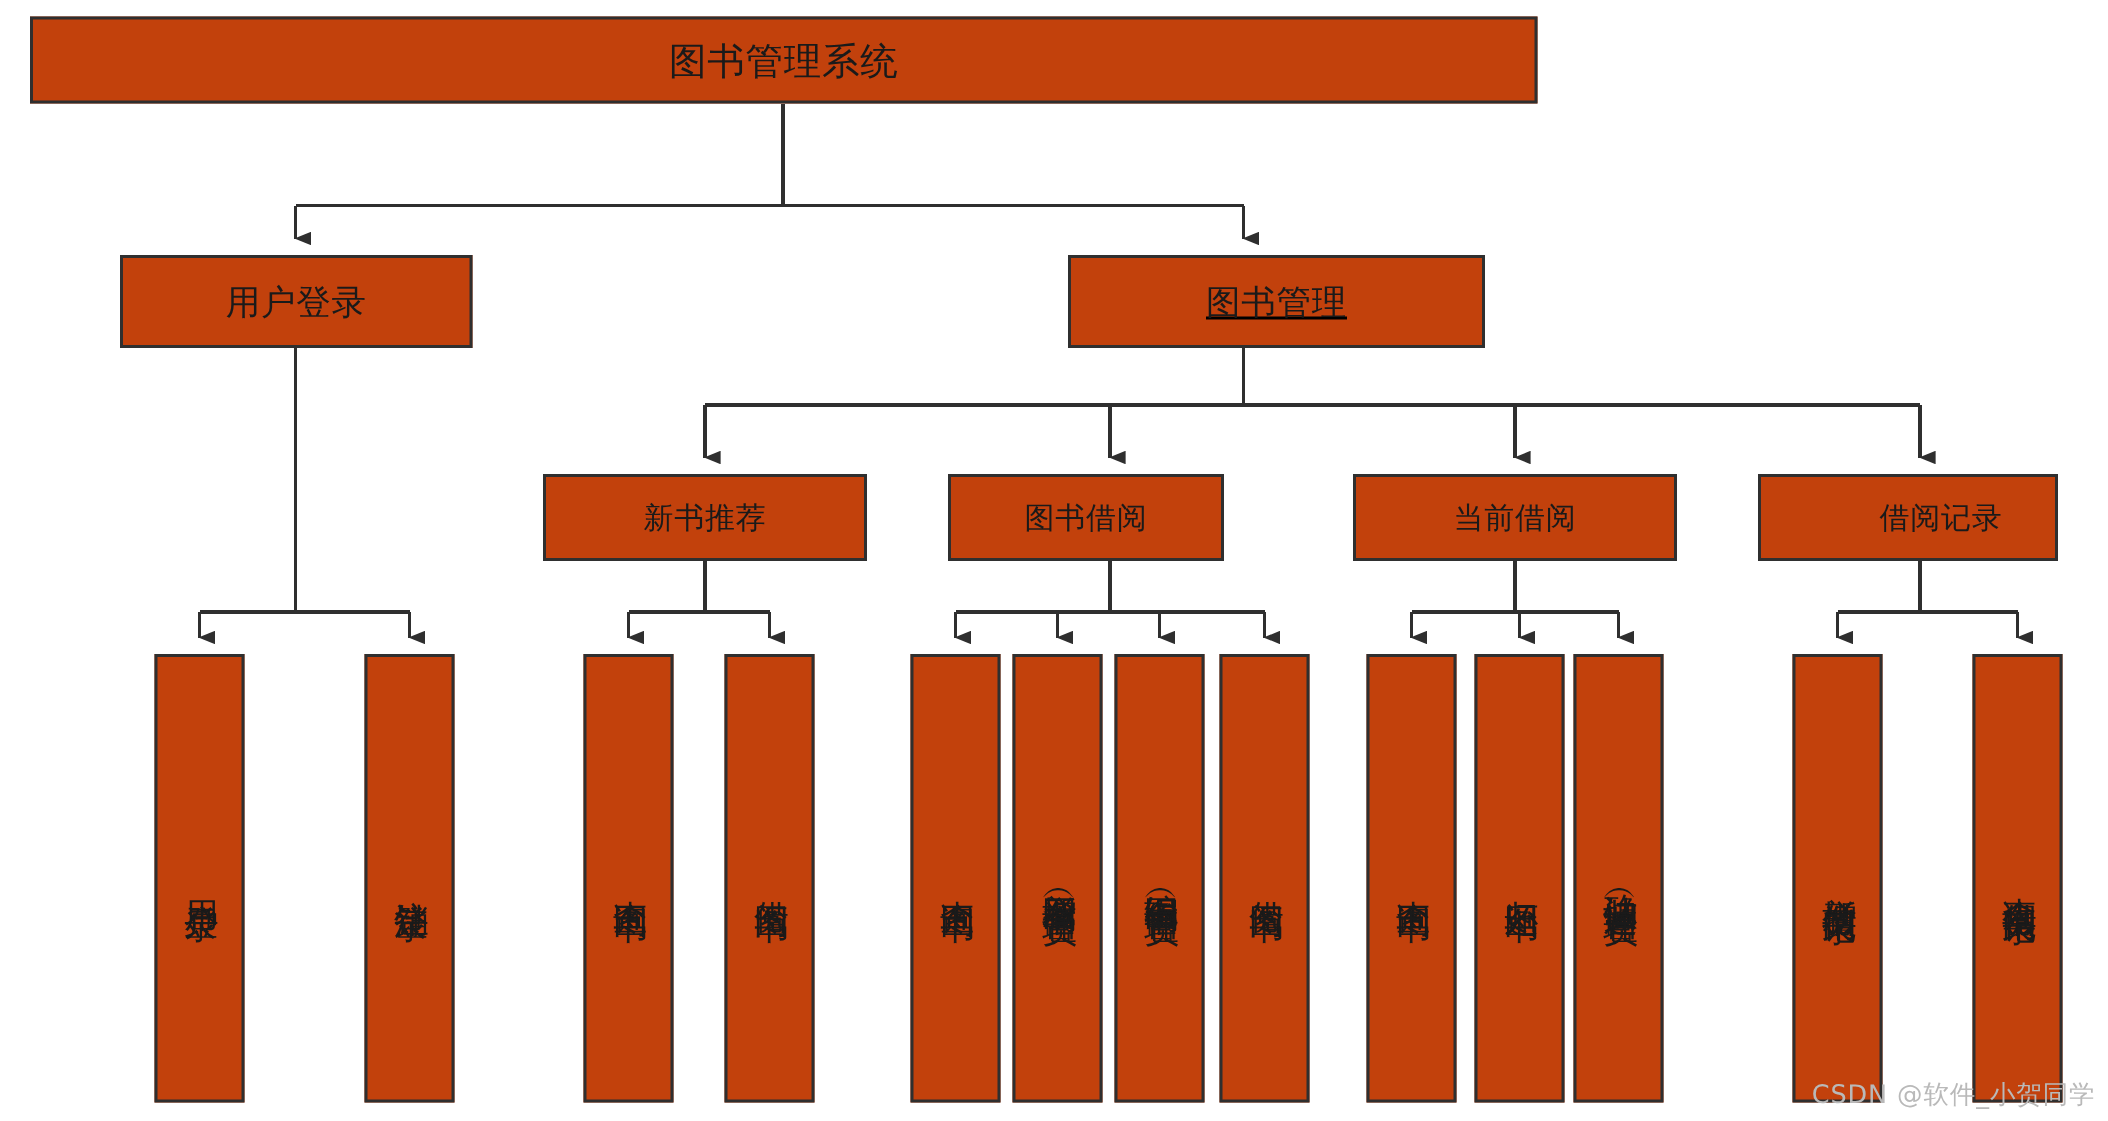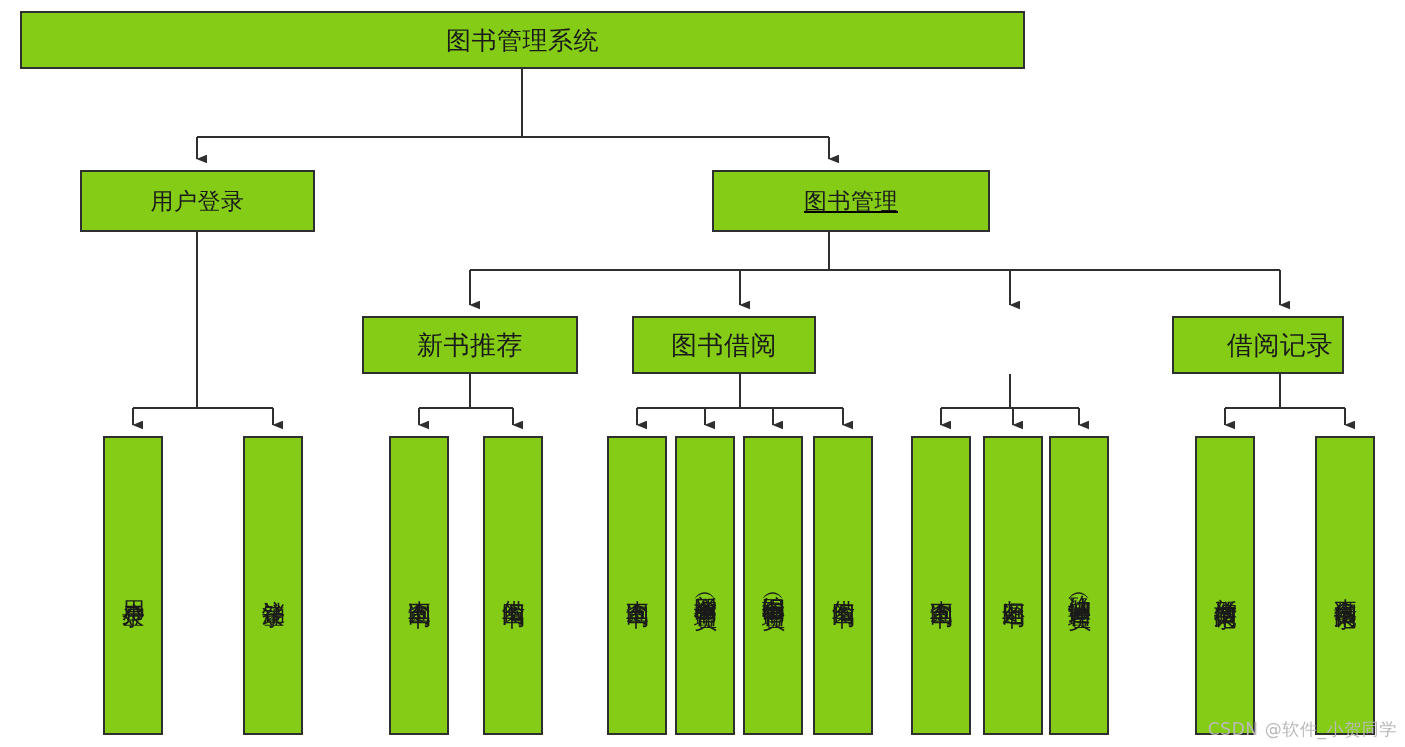--- a/index.html
+++ b/index.html
@@ -22,36 +22,36 @@
   svg.wires {
     position: absolute;
     left: 0;
     top: 0;
     width: 1405px;
     height: 747px;
   }
   .node {
     position: absolute;
     box-sizing: border-box;
-    background: #84cc16;
+    background: #c2410c;
     border: 2.4px solid #2f2f2f;
     display: flex;
     align-items: center;
     justify-content: center;
     z-index: 3;
   }
   .node-label {
     color: #1a1a1a;
     letter-spacing: 0.5px;
     white-space: nowrap;
     text-align: center;
   }
   .node.level-0 .node-label { font-size: 25px; }
   .node.level-1 .node-label { font-size: 23px; }
-  .node.level-2 .node-label { font-size: 26px; }
+  .node.level-2 .node-label { font-size: 20px; }
   .node.leaf {
     align-items: center;
     justify-content: center;
     padding: 6px 0;
   }
   .node.leaf .node-label {
     writing-mode: vertical-rl;
     text-orientation: upright;
     font-size: 23px;
     line-height: 1.12;
@@ -139,21 +139,24 @@
   <div class="node level-1" style="left:712px; top:170px; width:278px; height:62px;text-decoration:underline;">
     <span class="node-label">图书管理</span>
   </div>
 
   <div class="node level-2" style="left:362px; top:316px; width:216px; height:58px;">
     <span class="node-label">新书推荐</span>
   </div>
   <div class="node level-2" style="left:632px; top:316px; width:184px; height:58px;">
     <span class="node-label">图书借阅</span>
   </div>
-  <div class="node level-2" style="left:1172px; top:316px; width:172px; height:58px;padding-left:44px;">
+  <div class="node level-2" style="left:902px; top:316px; width:216px; height:58px;">
+    <span class="node-label">当前借阅</span>
+  </div>
+  <div class="node level-2" style="left:1172px; top:316px; width:200px; height:58px;padding-left:44px;">
     <span class="node-label">借阅记录</span>
   </div>
 
   <div class="node leaf" style="left:103px; top:436px; width:60px; height:299px;">
     <span class="node-label">用户登录</span>
   </div>
   <div class="node leaf" style="left:243px; top:436px; width:60px; height:299px;">
     <span class="node-label">注销登录</span>
   </div>
   <div class="node leaf" style="left:389px; top:436px; width:60px; height:299px;">

